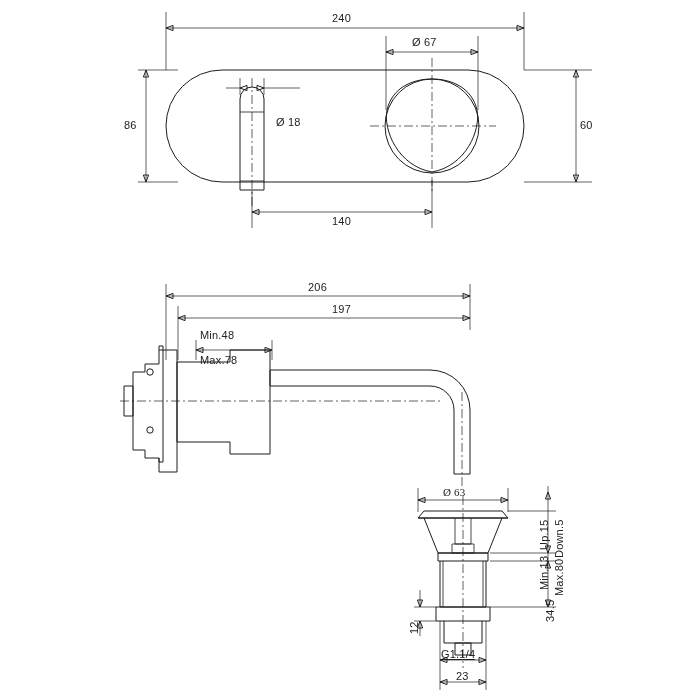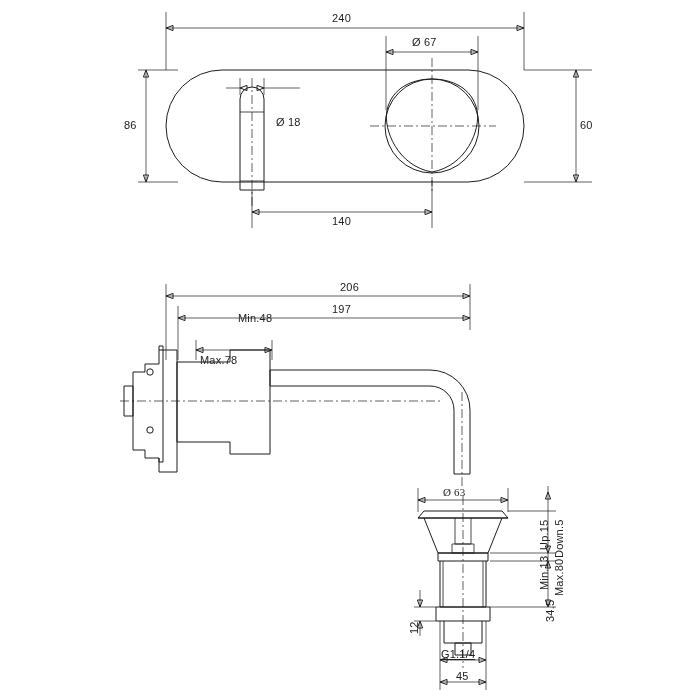--- a/index.html
+++ b/index.html
@@ -160,28 +160,28 @@
 
   </svg>
 
   <div class="lbl" style="left:332px;top:12px;">240</div>
   <div class="lbl" style="left:276px;top:76px;margin-top:40px;">Ø 18</div>
   <div class="lbl" style="left:412px;top:36px;">Ø 67</div>
   <div class="lbl" style="left:124px;top:119px;">86</div>
   <div class="lbl" style="left:580px;top:119px;">60</div>
   <div class="lbl" style="left:332px;top:215px;">140</div>
 
-  <div class="lbl" style="left:308px;top:281px;margin-left:32px;">206</div>
+  <div class="lbl" style="left:308px;top:281px;">206</div>
   <div class="lbl" style="left:308px;top:303px;margin-left:24px;">197</div>
-  <div class="lbl" style="left:200px;top:312px;margin-left:38px;">Min.48</div>
+  <div class="lbl" style="left:200px;top:329px;">Min.48</div>
   <div class="lbl" style="left:200px;top:354px;">Max.78</div>
 
   <div class="lbl" style="left:443px;top:486px;font-family:Liberation Serif, serif;">Ø 63</div>
   <div class="lbl v" style="left:538px;top:500px;transform:rotate(-90deg) translate(-50px,0);">Up.15</div>
   <div class="lbl v" style="left:553px;top:500px;transform:rotate(-90deg) translate(-58px,0);">Down.5</div>
   <div class="lbl v" style="left:538px;top:540px;transform:rotate(-90deg) translate(-50px,0);">Min.13</div>
   <div class="lbl v" style="left:553px;top:540px;transform:rotate(-90deg) translate(-56px,0);">Max.80</div>
   <div class="lbl v" style="left:544px;top:600px;transform:rotate(-90deg) translate(-22px,0);">34.5</div>
   <div class="lbl v" style="left:408px;top:626px;transform:rotate(-90deg) translate(-8px,0);">12</div>
   <div class="lbl" style="left:441px;top:648px;text-decoration:underline;">G1.1/4</div>
-  <div class="lbl" style="left:456px;top:670px;">45</div>
+  <div class="lbl" style="left:456px;top:670px;">23</div>
 
 </div>
 
 </body></html>

